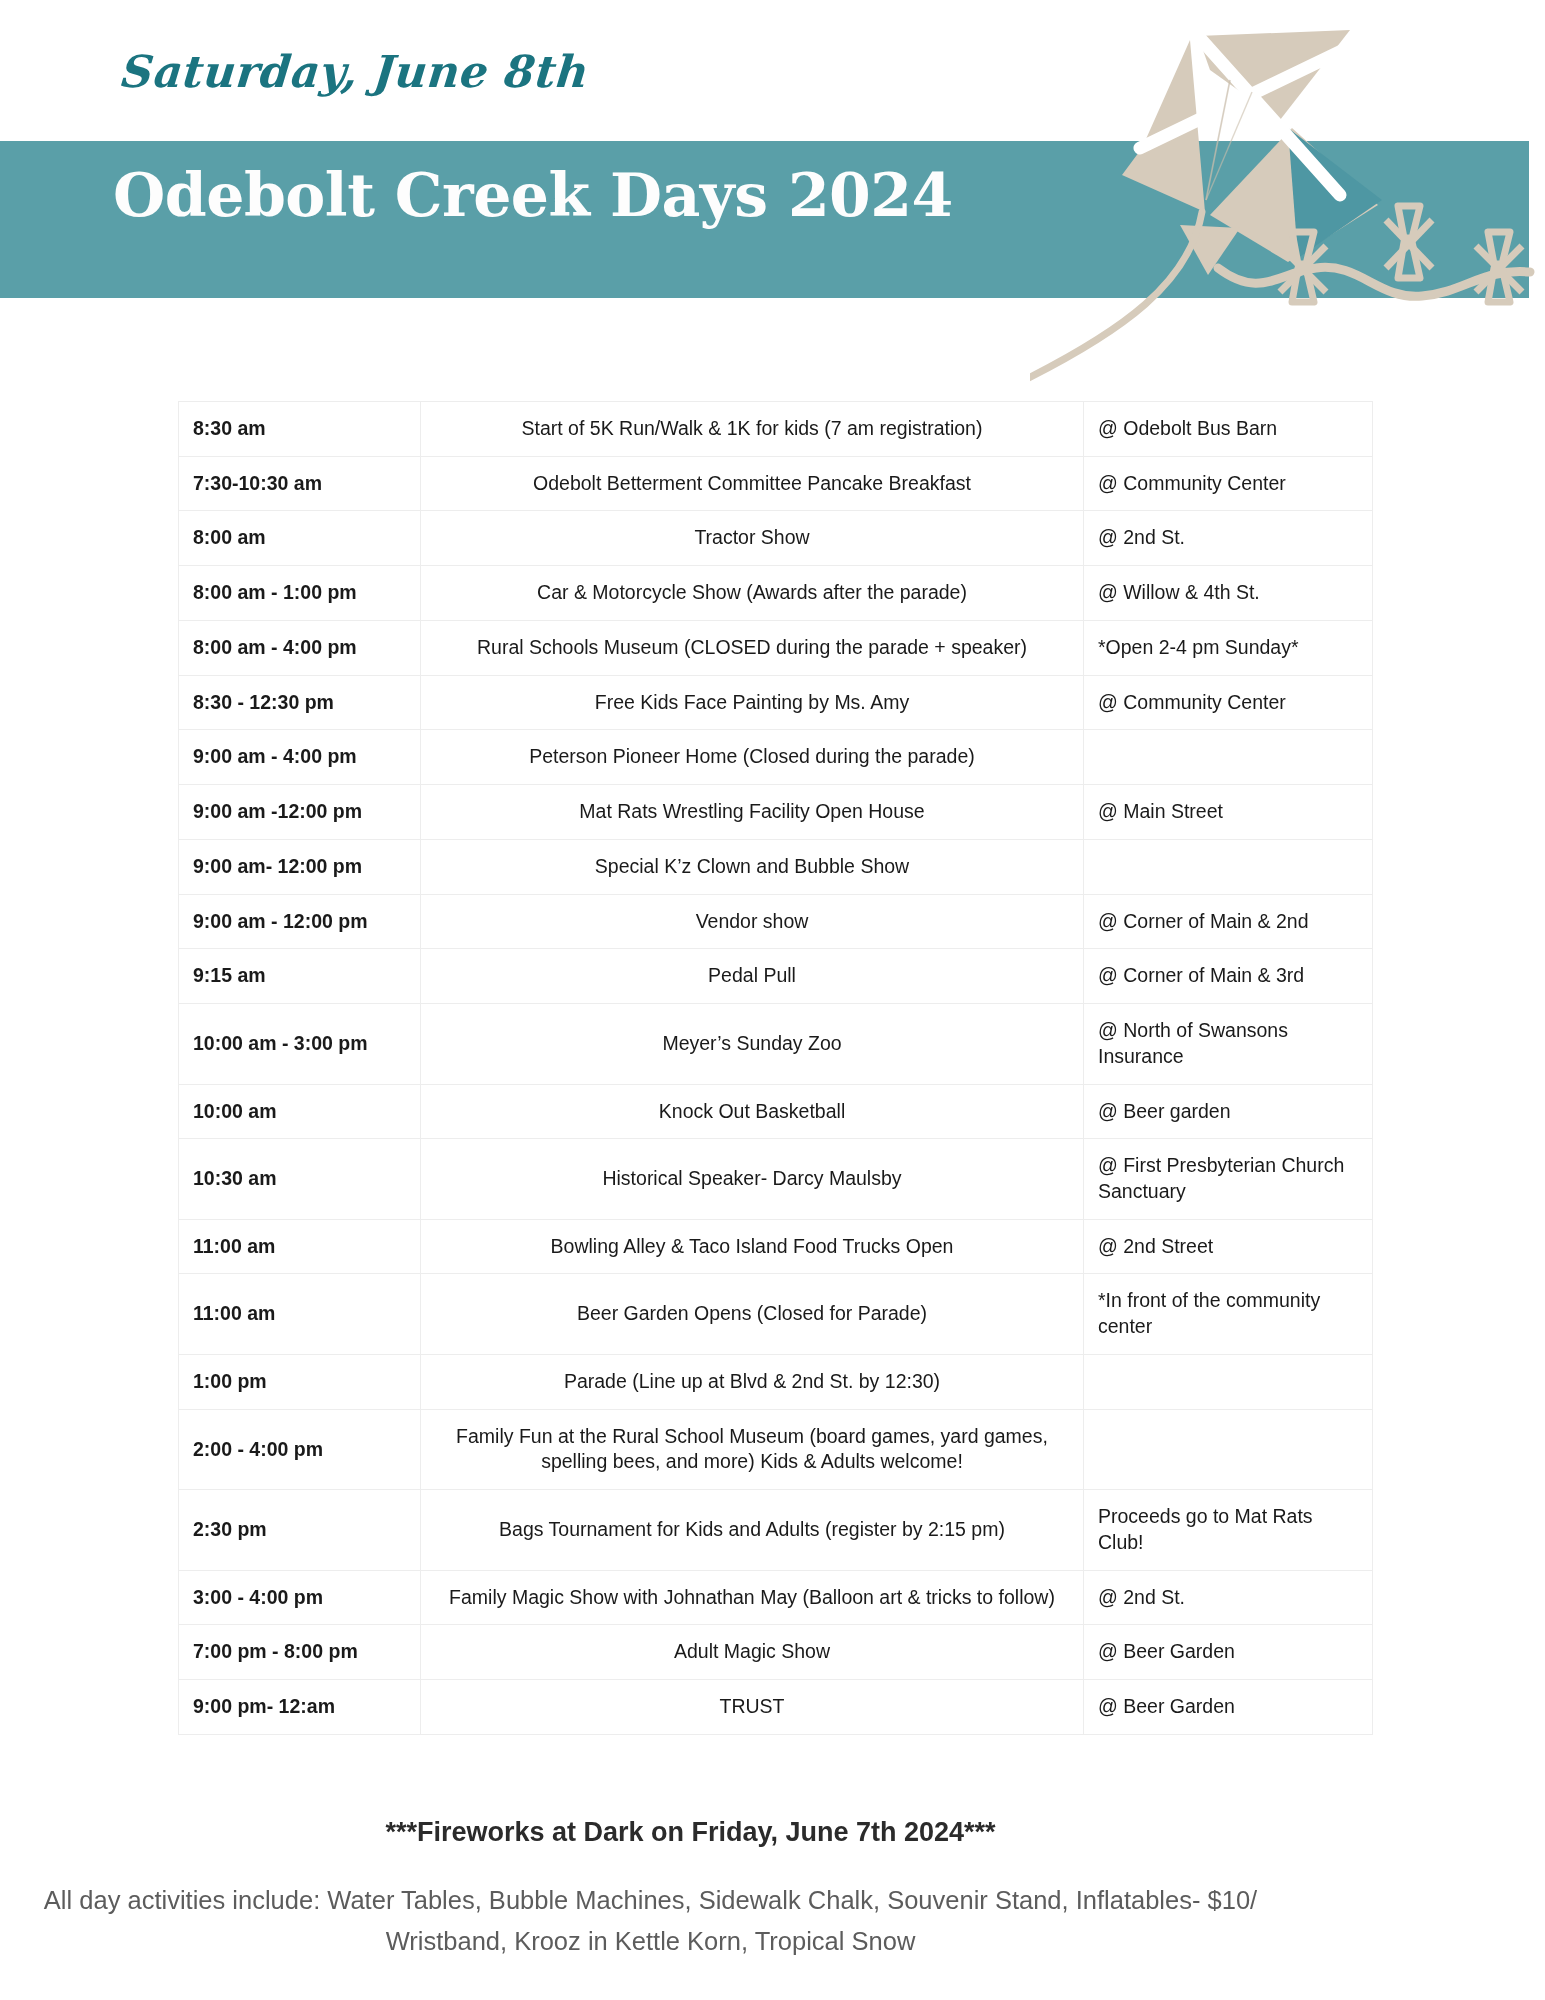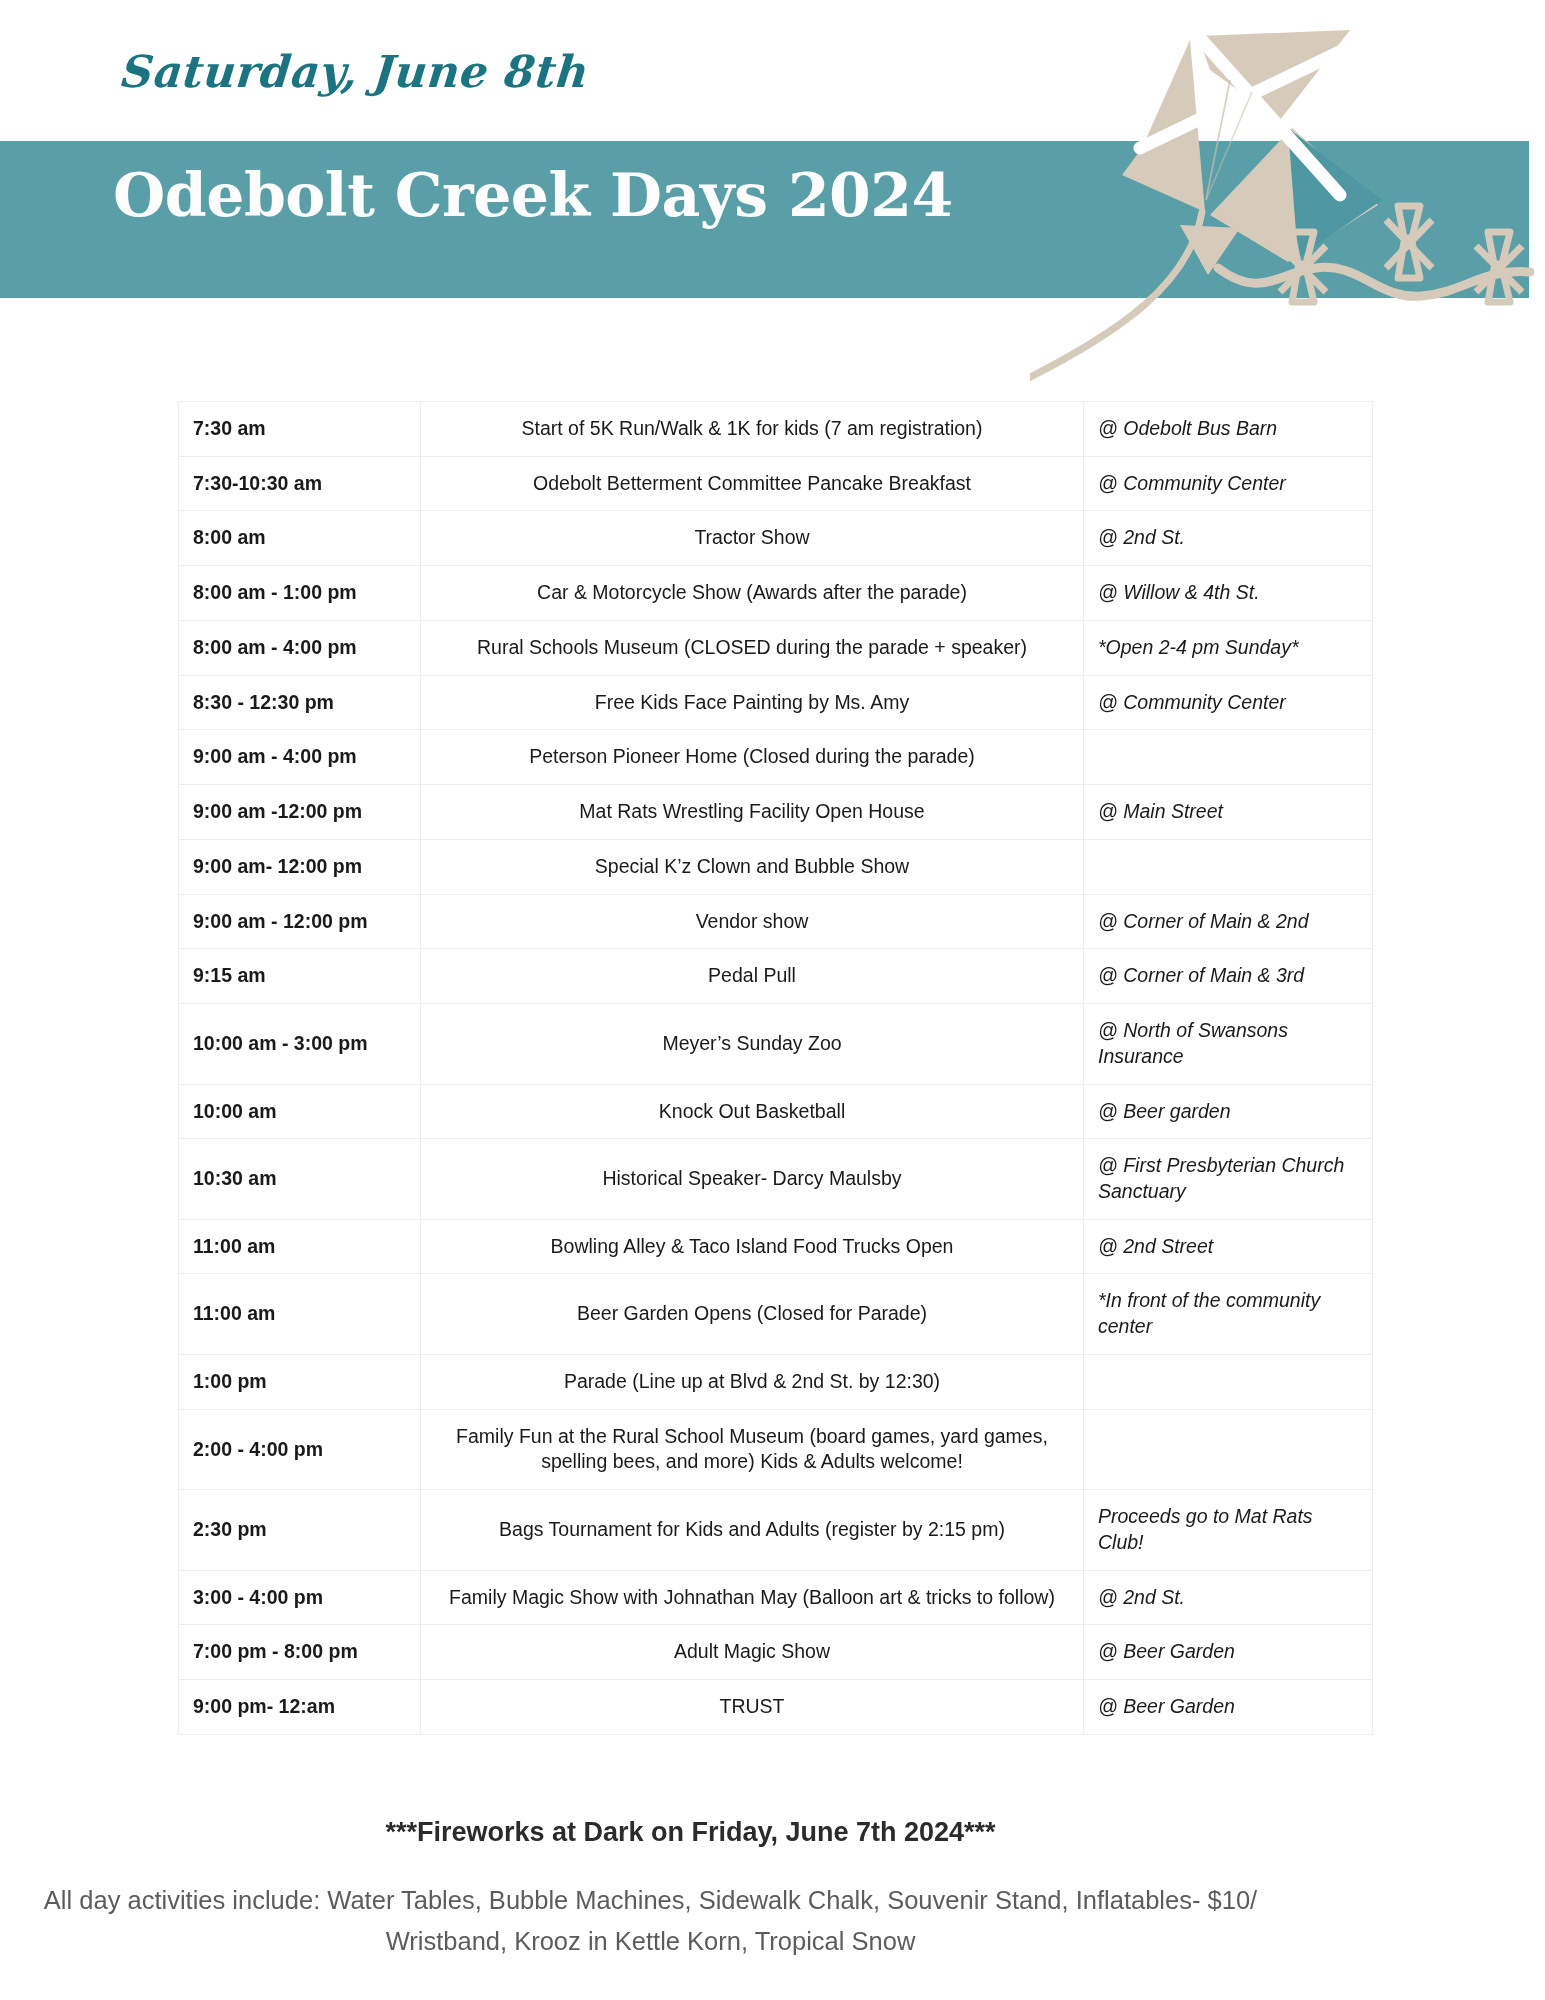--- a/index.html
+++ b/index.html
@@ -105,21 +105,20 @@
   td.col-event {
     width: 663px;
     text-align: center;
     padding: 14px 7px;
   }
 
   td.col-place {
     width: 289px;
     text-align: left;
     padding: 14px 10px 14px 14px;
-    font-style: italic;
   }
 
   
   .fireworks-line {
     position: absolute;
     left: 0;
     top: 1817px;
     width: 1381px;
     text-align: center;
     font-size: 27px;
@@ -194,21 +193,21 @@
         <path d="M446,292 L492,246"></path>
         <path d="M446,246 L492,292"></path>
       </g>
     </svg>
   </div>
 
   <div class="schedule-wrap">
     <table class="schedule">
       <tbody id="schedule-body">
           <tr>
-            <td class="col-time">7:30 am</td>
+            <td class="col-time">8:30 am</td>
             <td class="col-event">Start of 5K Run/Walk &amp; 1K for kids (7 am registration)</td>
             <td class="col-place">@ Odebolt Bus Barn</td>
           </tr>
           <tr>
             <td class="col-time">7:30-10:30 am</td>
             <td class="col-event">Odebolt Betterment Committee  Pancake Breakfast</td>
             <td class="col-place">@ Community Center</td>
           </tr>
           <tr>
             <td class="col-time">8:00 am</td>

